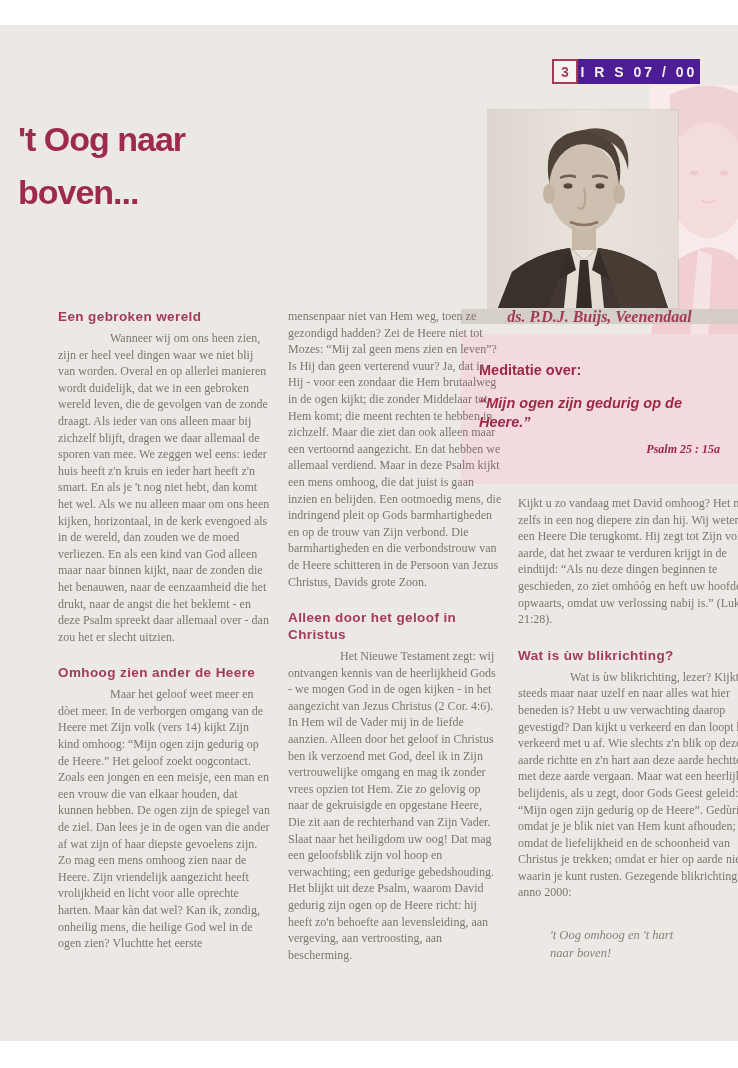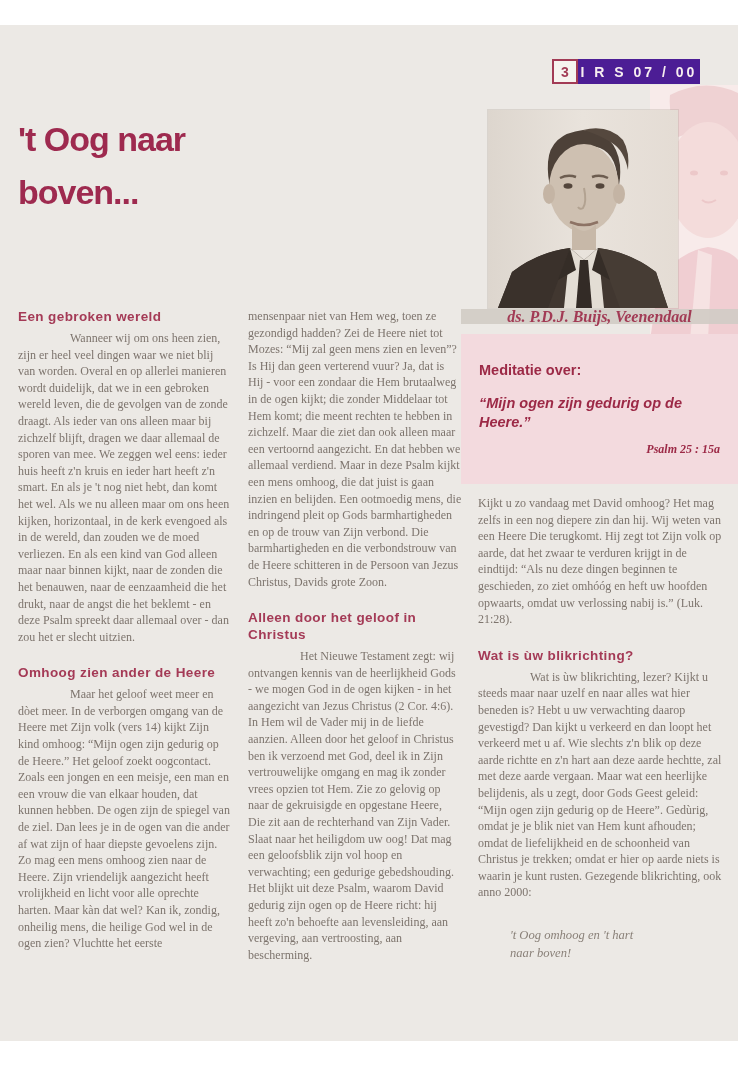--- a/index.html
+++ b/index.html
@@ -52,21 +52,21 @@
     font-family: "Liberation Sans", sans-serif; color: #9c2946;
   }
   .meditation-label { font-weight: bold; font-size: 14.5px; }
   .meditation-quote { font-weight: bold; font-size: 14.5px; line-height: 19px; margin-top: 16px; width: 245px; font-style: italic; }
   .meditation-ref {
     font-family: "Liberation Serif", serif; font-style: italic; font-weight: bold;
     font-size: 12px; text-align: right; margin-top: 10px; padding-right: 4px;
   }
 
   
-  .col { position: absolute; top: 283px; width: 214px; }
+  .col { position: absolute; top: 283px; width: 214px; margin-left: 40px; }
   .col-1 { left: 18px; }
   .col-2 { left: 248px; }
   .col-3 { left: 478px; top: 470px; width: 248px; }
 
   .col-heading {
     font-family: "Liberation Sans", sans-serif; font-weight: bold;
     font-size: 13.5px; line-height: 17px; letter-spacing: 0.4px;
     color: #a43a56; margin-bottom: 5px;
   }
   .col-heading.spaced { margin-top: 19px; }

